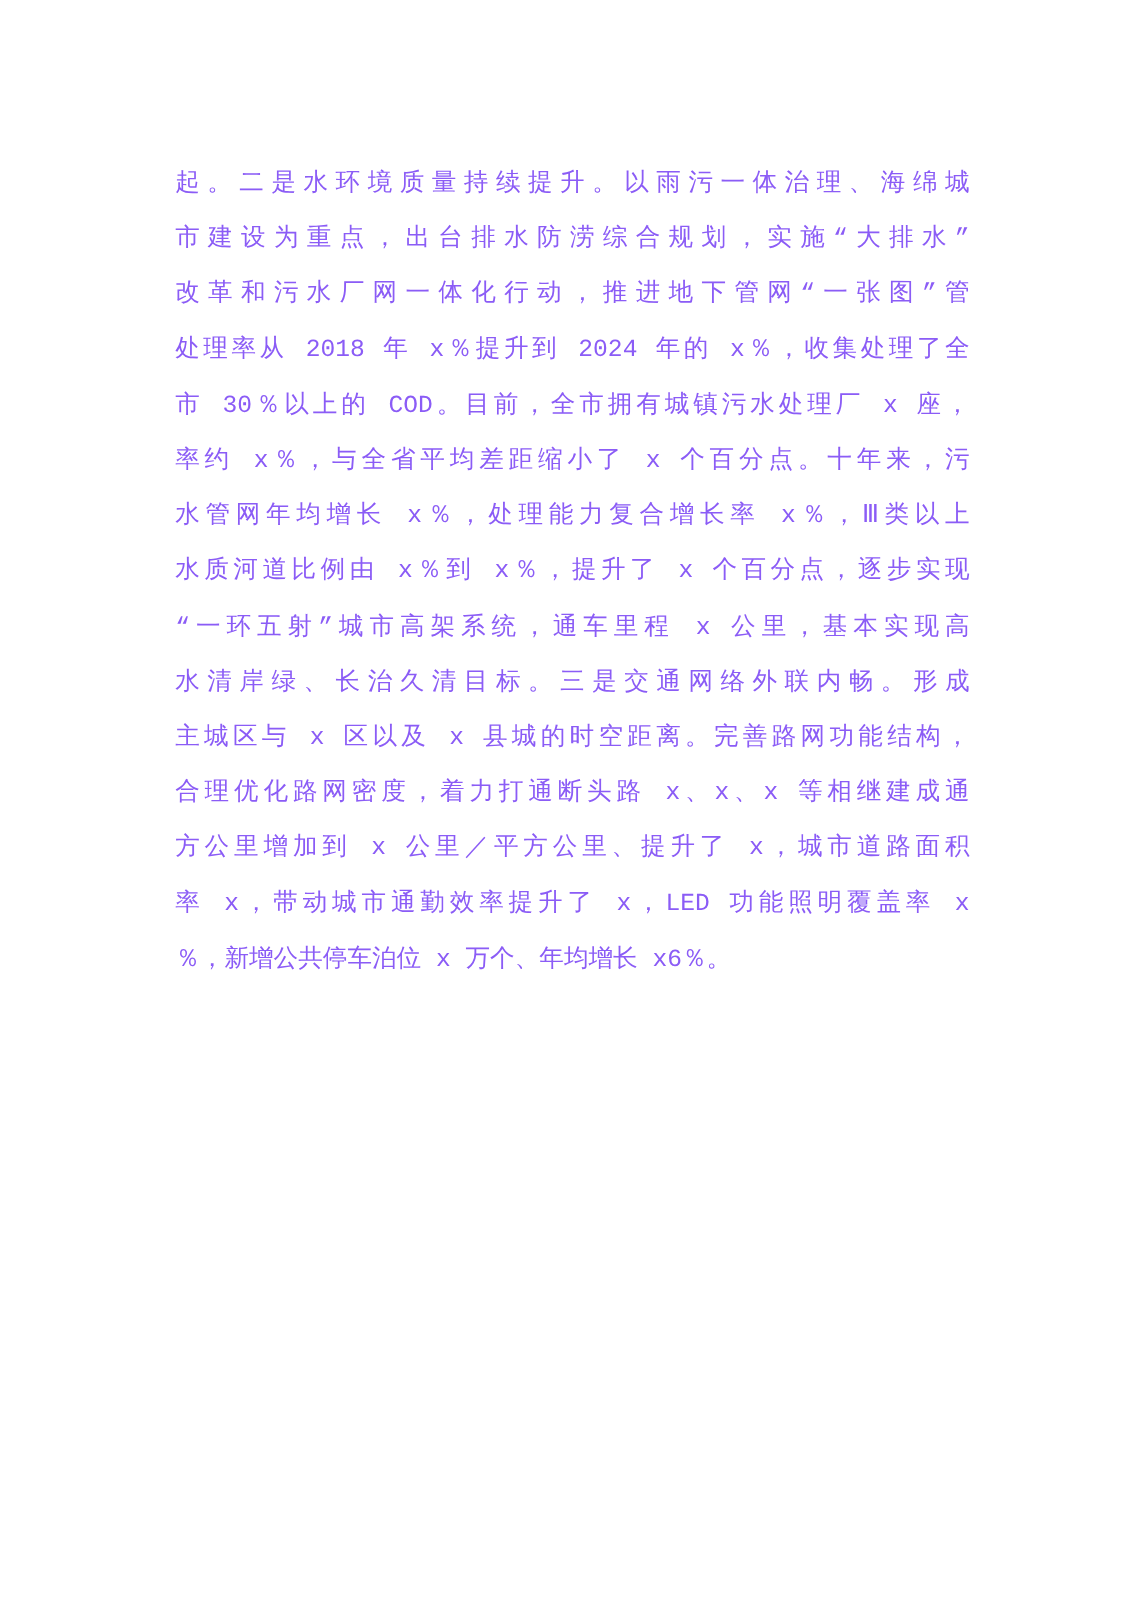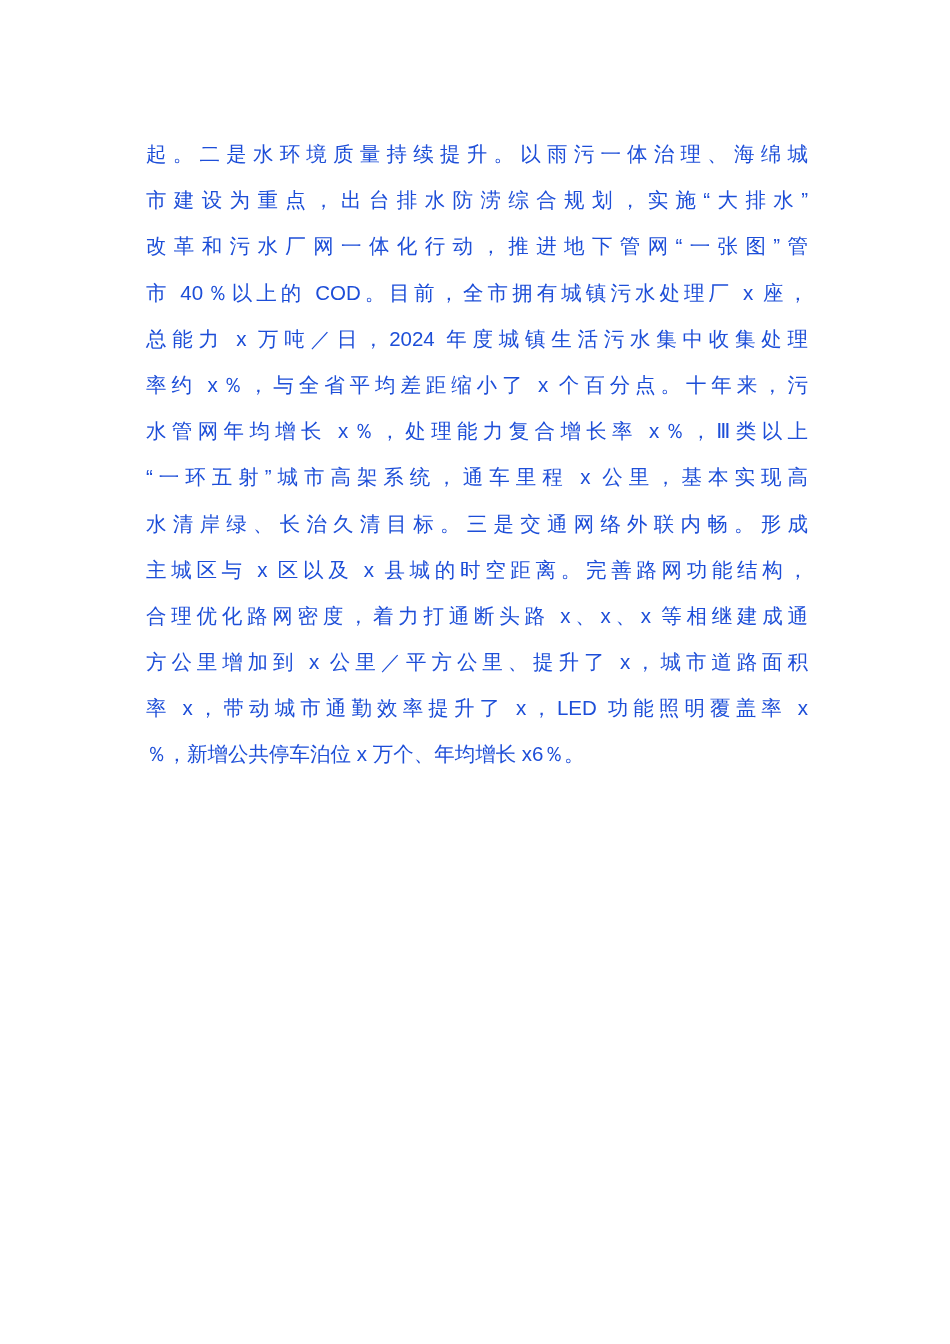--- a/index.html
+++ b/index.html
@@ -2,47 +2,48 @@
 <html><head>
   <meta charset="utf-8">
   <style>
     html, body { margin: 0; padding: 0; background: #ffffff; }
     body { width: 950px; height: 1344px; position: relative; overflow: hidden; }
     .page {
       position: absolute;
       left: 146px;
       top: 131px;
       width: 662px;
-      font-family: Liberation Sans, sans-serif;
+      font-family: Liberation Mono, monospace;
       font-size: 20.5px;
-      color: #1d4ed8;
+      color: #8b5cf6;
     }
     .line {
       height: 46.2px;
       line-height: 46.2px;
       white-space: nowrap;
       text-align: justify;
       text-align-last: justify;
       letter-spacing: 0;
     }
     .line.last { text-align-last: left; }
     .line.indent { padding-left: 55px; }
   </style>
 </head>
 <body>
 
 <div class="page">
   <div>
     <div class="line">起。二是水环境质量持续提升。以雨污一体治理、海绵城</div>
     <div class="line">市建设为重点，出台排水防涝综合规划，实施“大排水”</div>
     <div class="line">改革和污水厂网一体化行动，推进地下管网“一张图”管</div>
-    <div class="line">市 40％以上的 COD。目前，全市拥有城镇污水处理厂 x 座，</div>
-    <div class="line">总能力 x 万吨／日，2024 年度城镇生活污水集中收集处理</div>
+    <div class="line">处理率从 2018 年 x％提升到 2024 年的 x％，收集处理了全</div>
+    <div class="line">市 30％以上的 COD。目前，全市拥有城镇污水处理厂 x 座，</div>
     <div class="line">率约 x％，与全省平均差距缩小了 x 个百分点。十年来，污</div>
     <div class="line">水管网年均增长 x％，处理能力复合增长率 x％，Ⅲ类以上</div>
+    <div class="line">水质河道比例由 x％到 x％，提升了 x 个百分点，逐步实现</div>
     <div class="line">“一环五射”城市高架系统，通车里程 x 公里，基本实现高</div>
     <div class="line">水清岸绿、长治久清目标。三是交通网络外联内畅。形成</div>
     <div class="line">主城区与 x 区以及 x 县城的时空距离。完善路网功能结构，</div>
     <div class="line">合理优化路网密度，着力打通断头路 x、x、x 等相继建成通</div>
     <div class="line">方公里增加到 x 公里／平方公里、提升了 x，城市道路面积</div>
     <div class="line">率 x，带动城市通勤效率提升了 x，LED 功能照明覆盖率 x</div>
     <div class="line last">％，新增公共停车泊位 x 万个、年均增长 x6％。</div>
   </div>
 </div>
 

